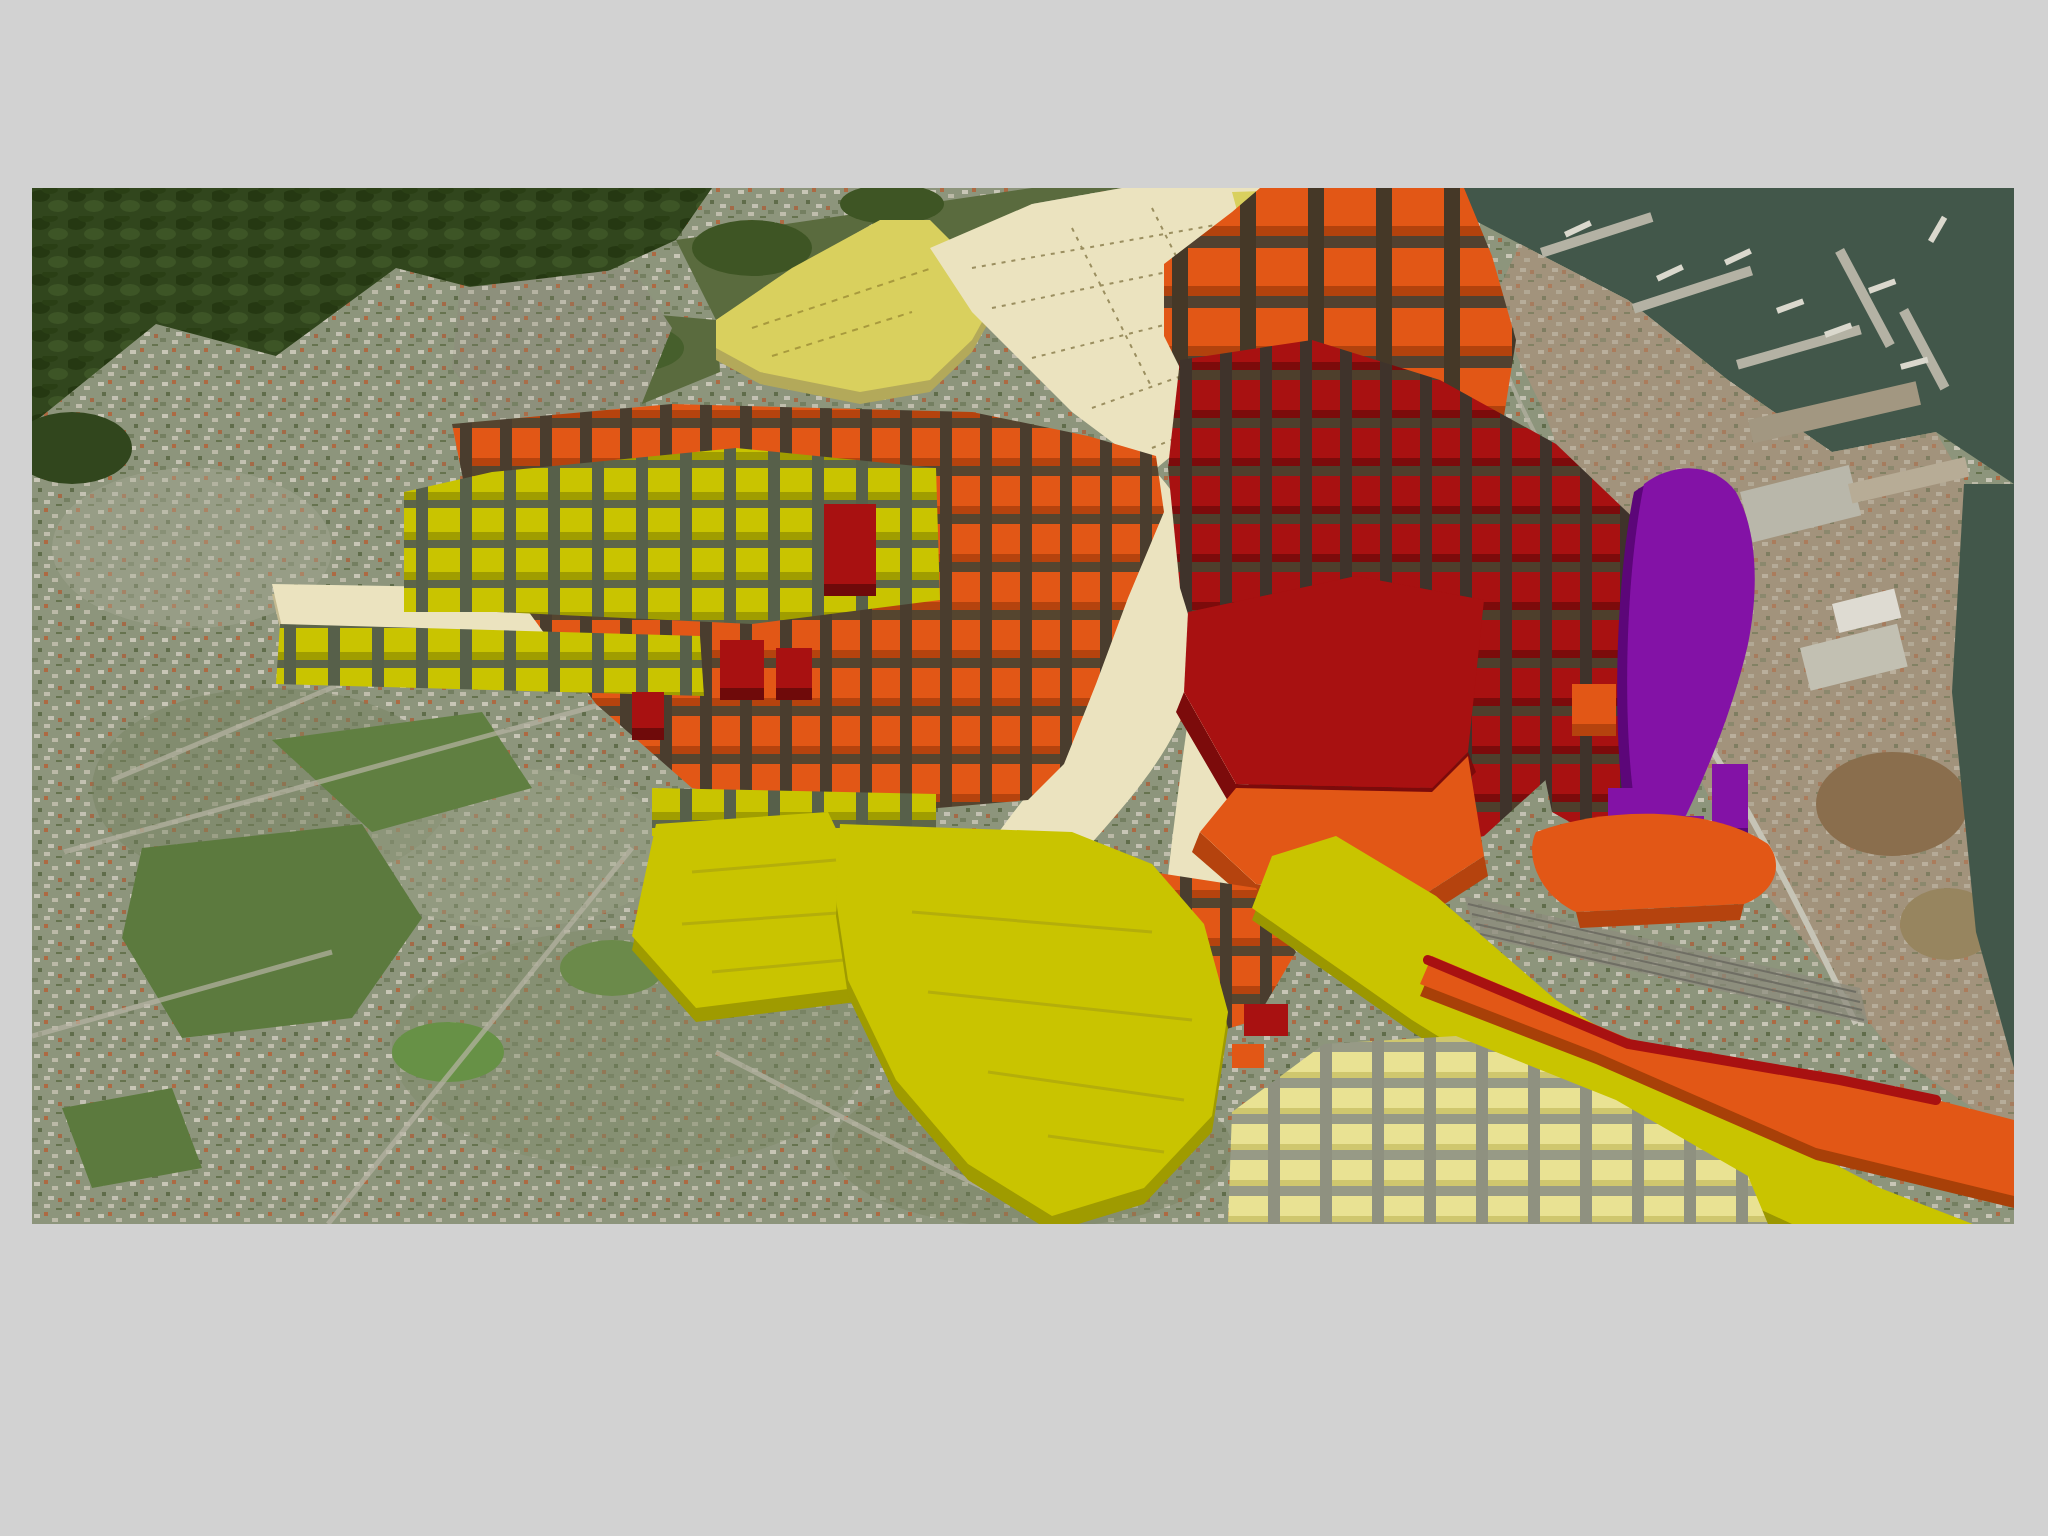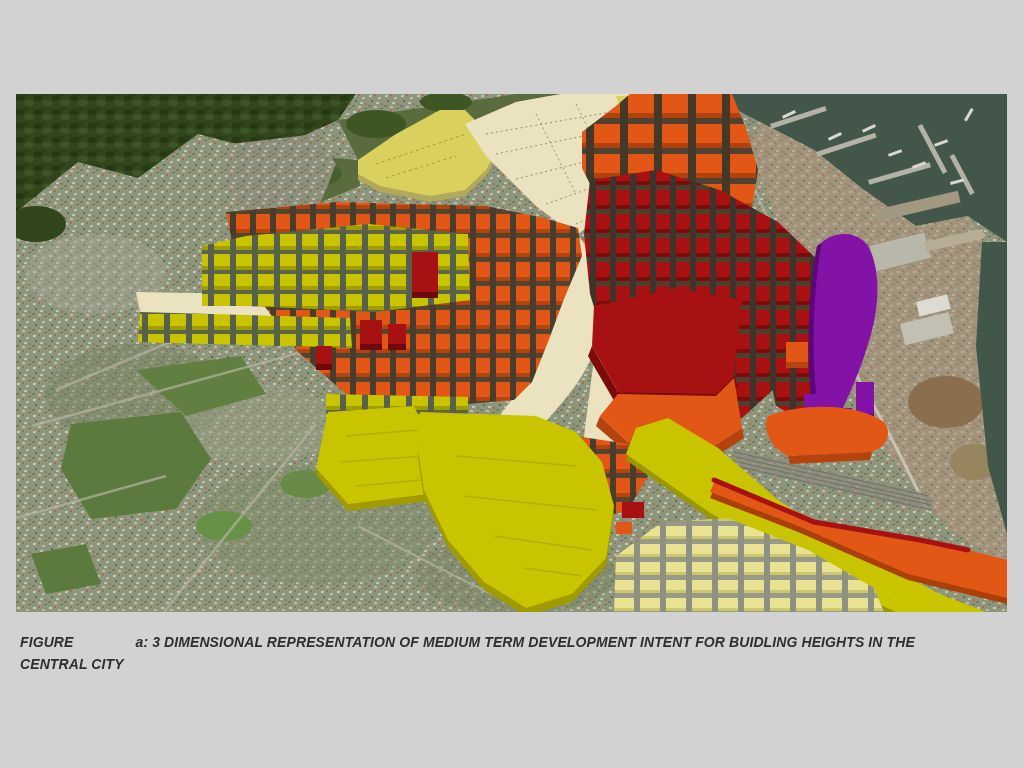--- a/index.html
+++ b/index.html
@@ -309,18 +309,14 @@
         <rect x="600" y="428" width="16" height="12" fill="#e25716"></rect>
       </g>
 
       <g>
         <path d="M600,462 L646,428 L712,424 L792,456 L858,494 L868,518 L598,518 Z" fill="url(#patPale)"></path>
       </g>
     </g>
   </svg>
   </div>
 
-  <div class="caption" style="color: rgb(47, 47, 47);">
-    <span>FIGURE</span><span class="cap-rest">a: 3 DIMENSIONAL REPRESENTATION OF MEDIUM TERM DEVELOPMENT INTENT FOR BUIDLING HEIGHTS IN THE
-CENTRAL CITY</span>
-  </div>
 
 </div>
 
 </body></html>

